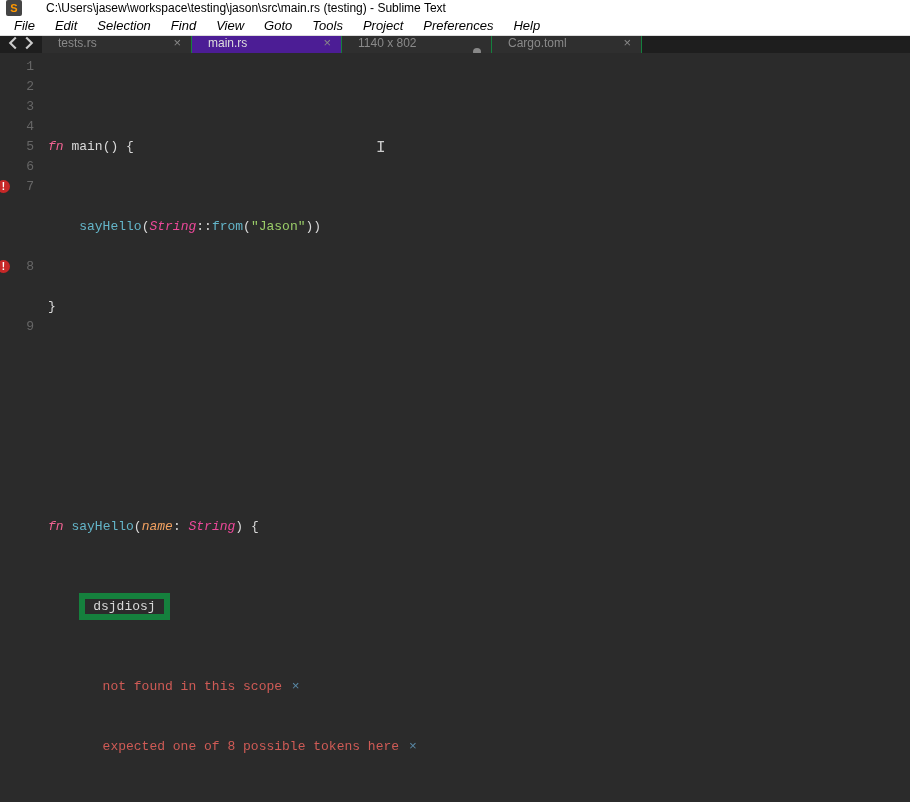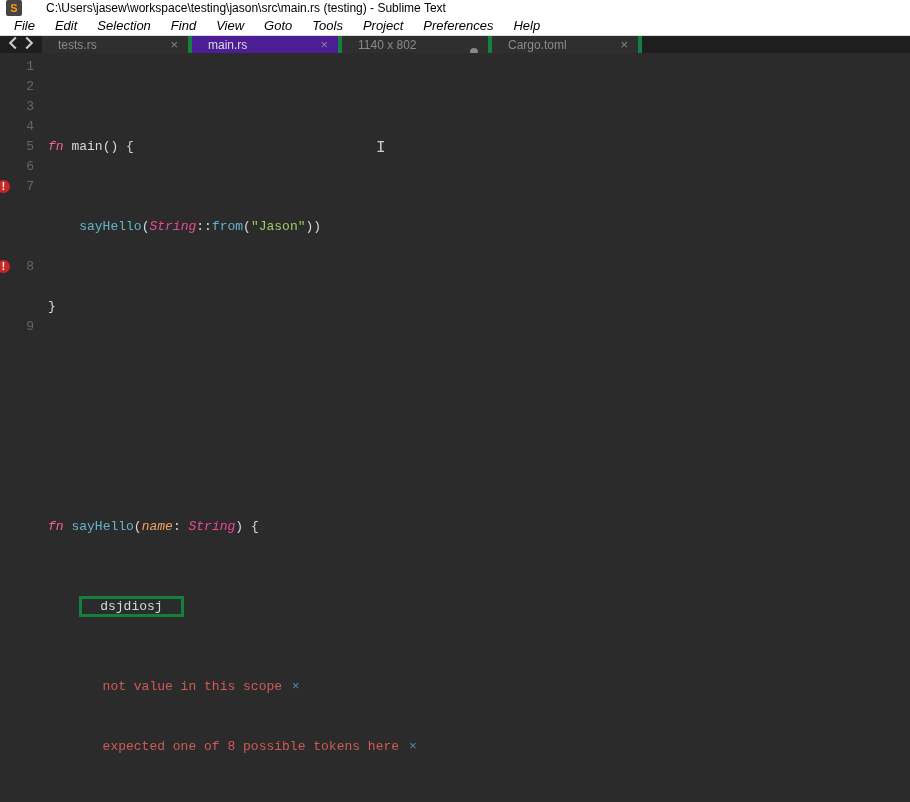--- a/index.html
+++ b/index.html
@@ -68,28 +68,27 @@
     padding: 0 6px;
     color: #ccc;
     gap: 2px;
   }
   .tab-nav .arrow {
     width: 14px; height: 14px;
     display: inline-block;
   }
   .tab {
     display: flex;
-    align-items: center;
     padding: 0 16px;
     color: #8a8a8a;
     font-size: 12px;
     position: relative;
     min-width: 150px;
     background: #2f2f2f;
-    border-right: 4px solid #15803d;
+    border-right: 1px solid #15803d;
     cursor: default;
   }
   .tab.active {
     background: #4c1d95;
     color: #ddd;
   }
   .tab .tab-close, .tab .tab-dirty {
     position: absolute;
     right: 10px;
     color: #888;
@@ -153,22 +152,22 @@
   
   .kw  { color: #f06292; font-style: italic; }      
   .fnname { color: #d9d9d9; }
   .call { color: #64b5c9; }
   .type { color: #ec4899; font-style: italic; }
   .method { color: #64b5c9; }
   .str  { color: #9acd68; }
   .param { color: #f4a261; font-style: italic; }
   .punct { color: #d9d9d9; }
   .boxed {
-    border: 3px solid #15803d;
-    padding: 0 18px;
+    border: 6px solid #15803d;
+    padding: 0 8px;
     color: #d9d9d9;
   }
   .err-line { color: #cf5b56; }
   .err-x {
     color: #5a8aa8;
     cursor: pointer;
     padding: 0 2px;
   }
   .err-q {
     color: #8a8a8a;
@@ -259,21 +258,21 @@
     
     <div class="cl"><span class="punct">}</span></div>
     
     <div class="cl"></div>
     <div class="cl"></div>
     
     <div class="cl"><span class="kw">fn</span> <span class="call">sayHello</span><span class="punct">(</span><span class="param">name</span><span class="punct">: </span><span class="type">String</span><span class="punct">) {</span></div>
     
     <div class="cl"><span>    </span><span class="boxed">dsjdiosj</span></div>
     
-    <div class="cl err-line"><span>       </span><span>not value in this scope</span> <span class="err-x">×</span></div>
+    <div class="cl err-line"><span>       </span><span>not found in this scope</span> <span class="err-x">×</span></div>
     <div class="cl err-line"><span>       </span><span>expected one of 8 possible tokens here</span> <span class="err-x">×</span></div>
     
     
     
     
     
     
   </div>
 </div>
 

